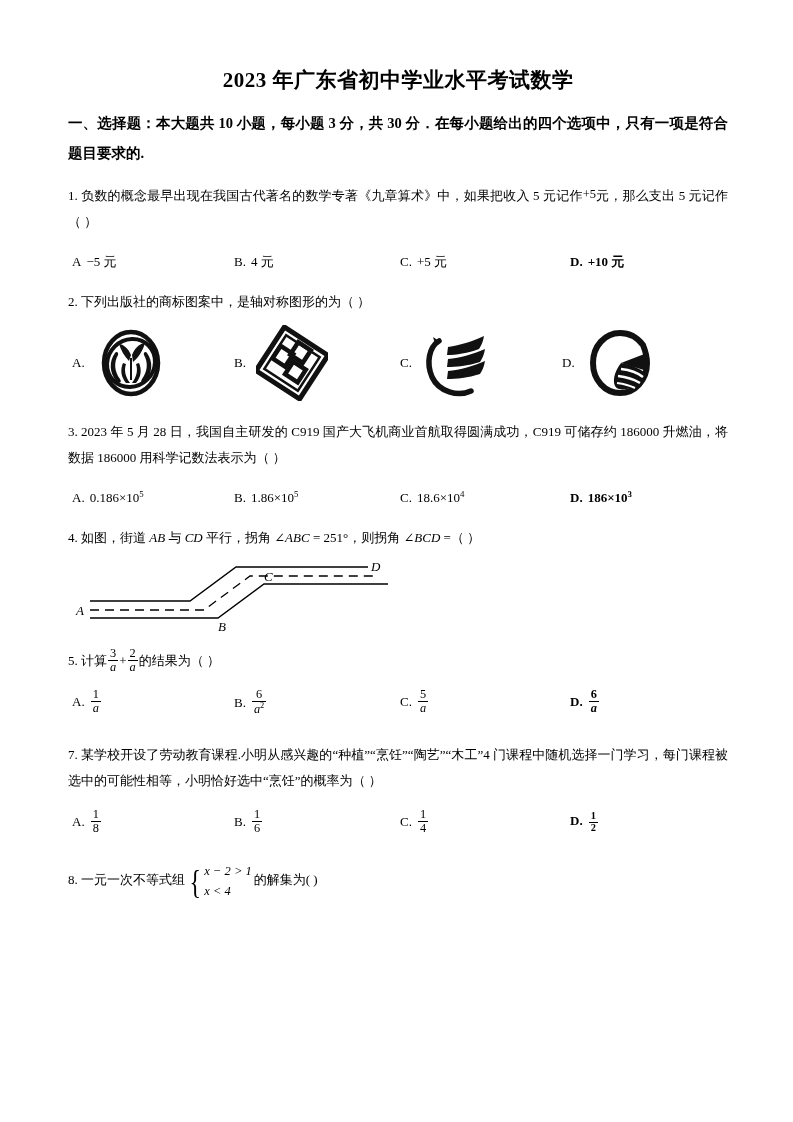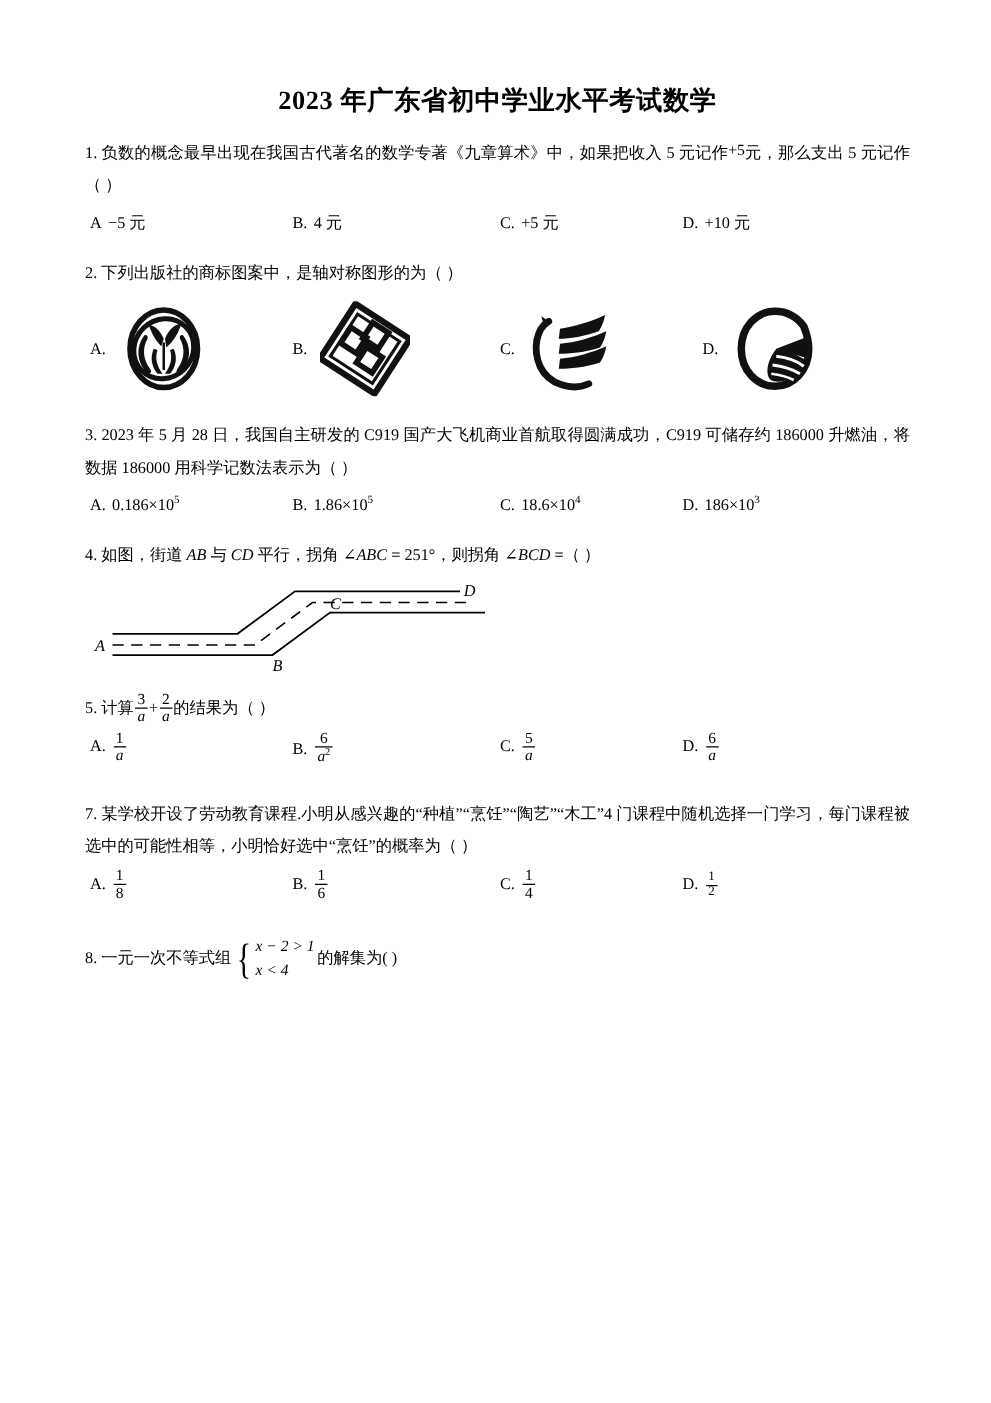--- a/index.html
+++ b/index.html
@@ -54,34 +54,34 @@
   .question {
     font-size: 13px;
     line-height: 2.0;
     margin-top: 14px;
     text-align: justify;
   }
   .q-stem { display: block; }
   .opts {
     position: relative;
     display: block;
-    margin-top: 4px;
+    margin-top: 14px;
     height: 26px;
   }
   .opts.tall { height: 40px; }
   .opt {
     position: absolute;
     top: 0;
     font-size: 13px;
     white-space: nowrap;
   }
   .opt.c0 { left: 4px; }
   .opt.c1 { left: 166px; }
   .opt.c2 { left: 332px; }
-  .opt.c3 { left: 478px; }
+  .opt.c3 { left: 502px; font-weight: bold; }
   .opt-lbl { margin-right: 5px; }
 
   
   .mi { font-style: italic; font-family: "Liberation Serif", "DejaVu Serif", serif; }
   .sup { font-size: 0.68em; vertical-align: super; }
   .raised { vertical-align: 2px; font-size: 0.96em; }
 
   
   .frac {
     display: inline-block;
@@ -164,20 +164,21 @@
   }
   .watermark .wm-cn { font-family: "DejaVu Sans", sans-serif; }
 </style>
 </head>
 <body>
 
 <div class="page">
   <div class="content">
 
     <div class="doc-title">2023 年广东省初中学业水平考试数学</div>
+    <div class="section-head">一、选择题：本大题共 10 小题，每小题 3 分，共 30 分．在每小题给出的四个选项中，只有一项是符合题目要求的.</div>
 
     <div class="question">
       <span class="q-stem">
         <span>1. 负数的概念最早出现在我国古代著名的数学专著《九章算术》中，如果把收入 5 元记作</span><span class="raised">+5</span><span>元，那么支出 5 元记作（   ）</span>
       </span>
       <span class="opts">
         <span class="opt c0">
           <span class="opt-lbl">A</span><span>−5 元</span>
         </span>
         <span class="opt c1">

